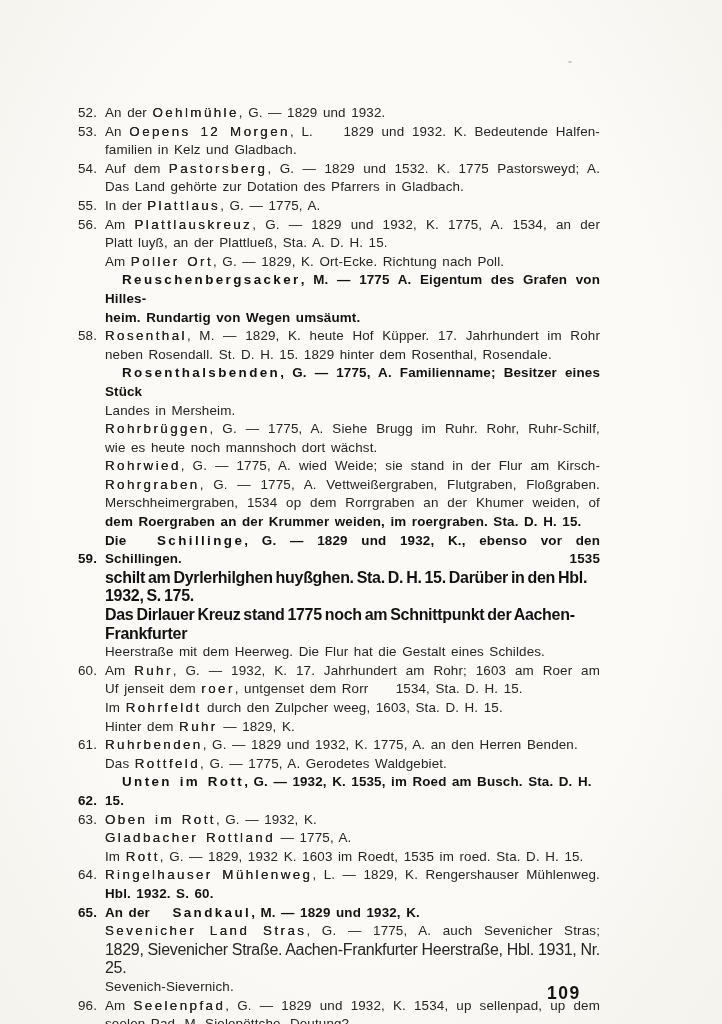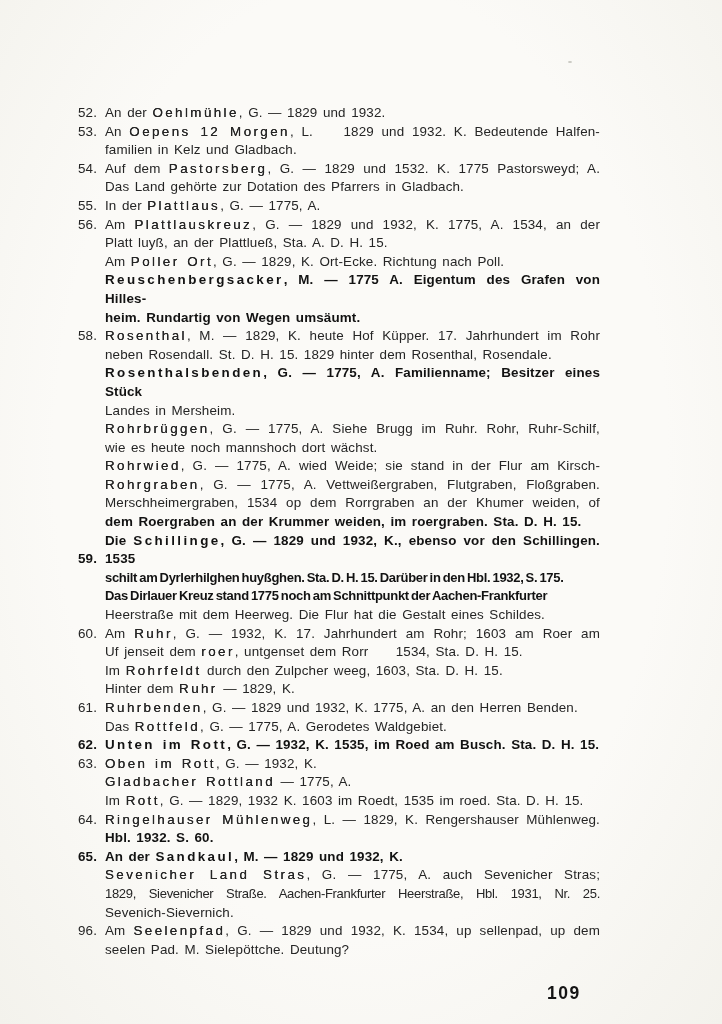--- a/index.html
+++ b/index.html
@@ -31,23 +31,23 @@
     flex: 0 0 27px;
     white-space: nowrap;
   }
   .txt { flex: 1 1 auto; min-width: 0; text-align: left; }
   .txt.just { text-align: justify; text-align-last: justify; }
   .txt .name {
     letter-spacing: 2.4px;
     text-shadow: 0 0 0.3px #2a2a2a;
   }
   .line.bold { font-weight: bold; color: #121212; }
-  .line.bold .name { text-shadow: none; }
+  .line.bold .name { text-shadow: none; margin-left: 17px; }
   .txt.tight {
-    font-size: 13px;
+    font-size: 16px;
     letter-spacing: -0.3px;
     word-spacing: -1.2px;
   }
   .page-number {
     position: absolute;
     left: 547px; top: 971px;
     font-size: 17.5px;
     font-weight: bold;
     letter-spacing: 1.5px;
     color: #141414;

